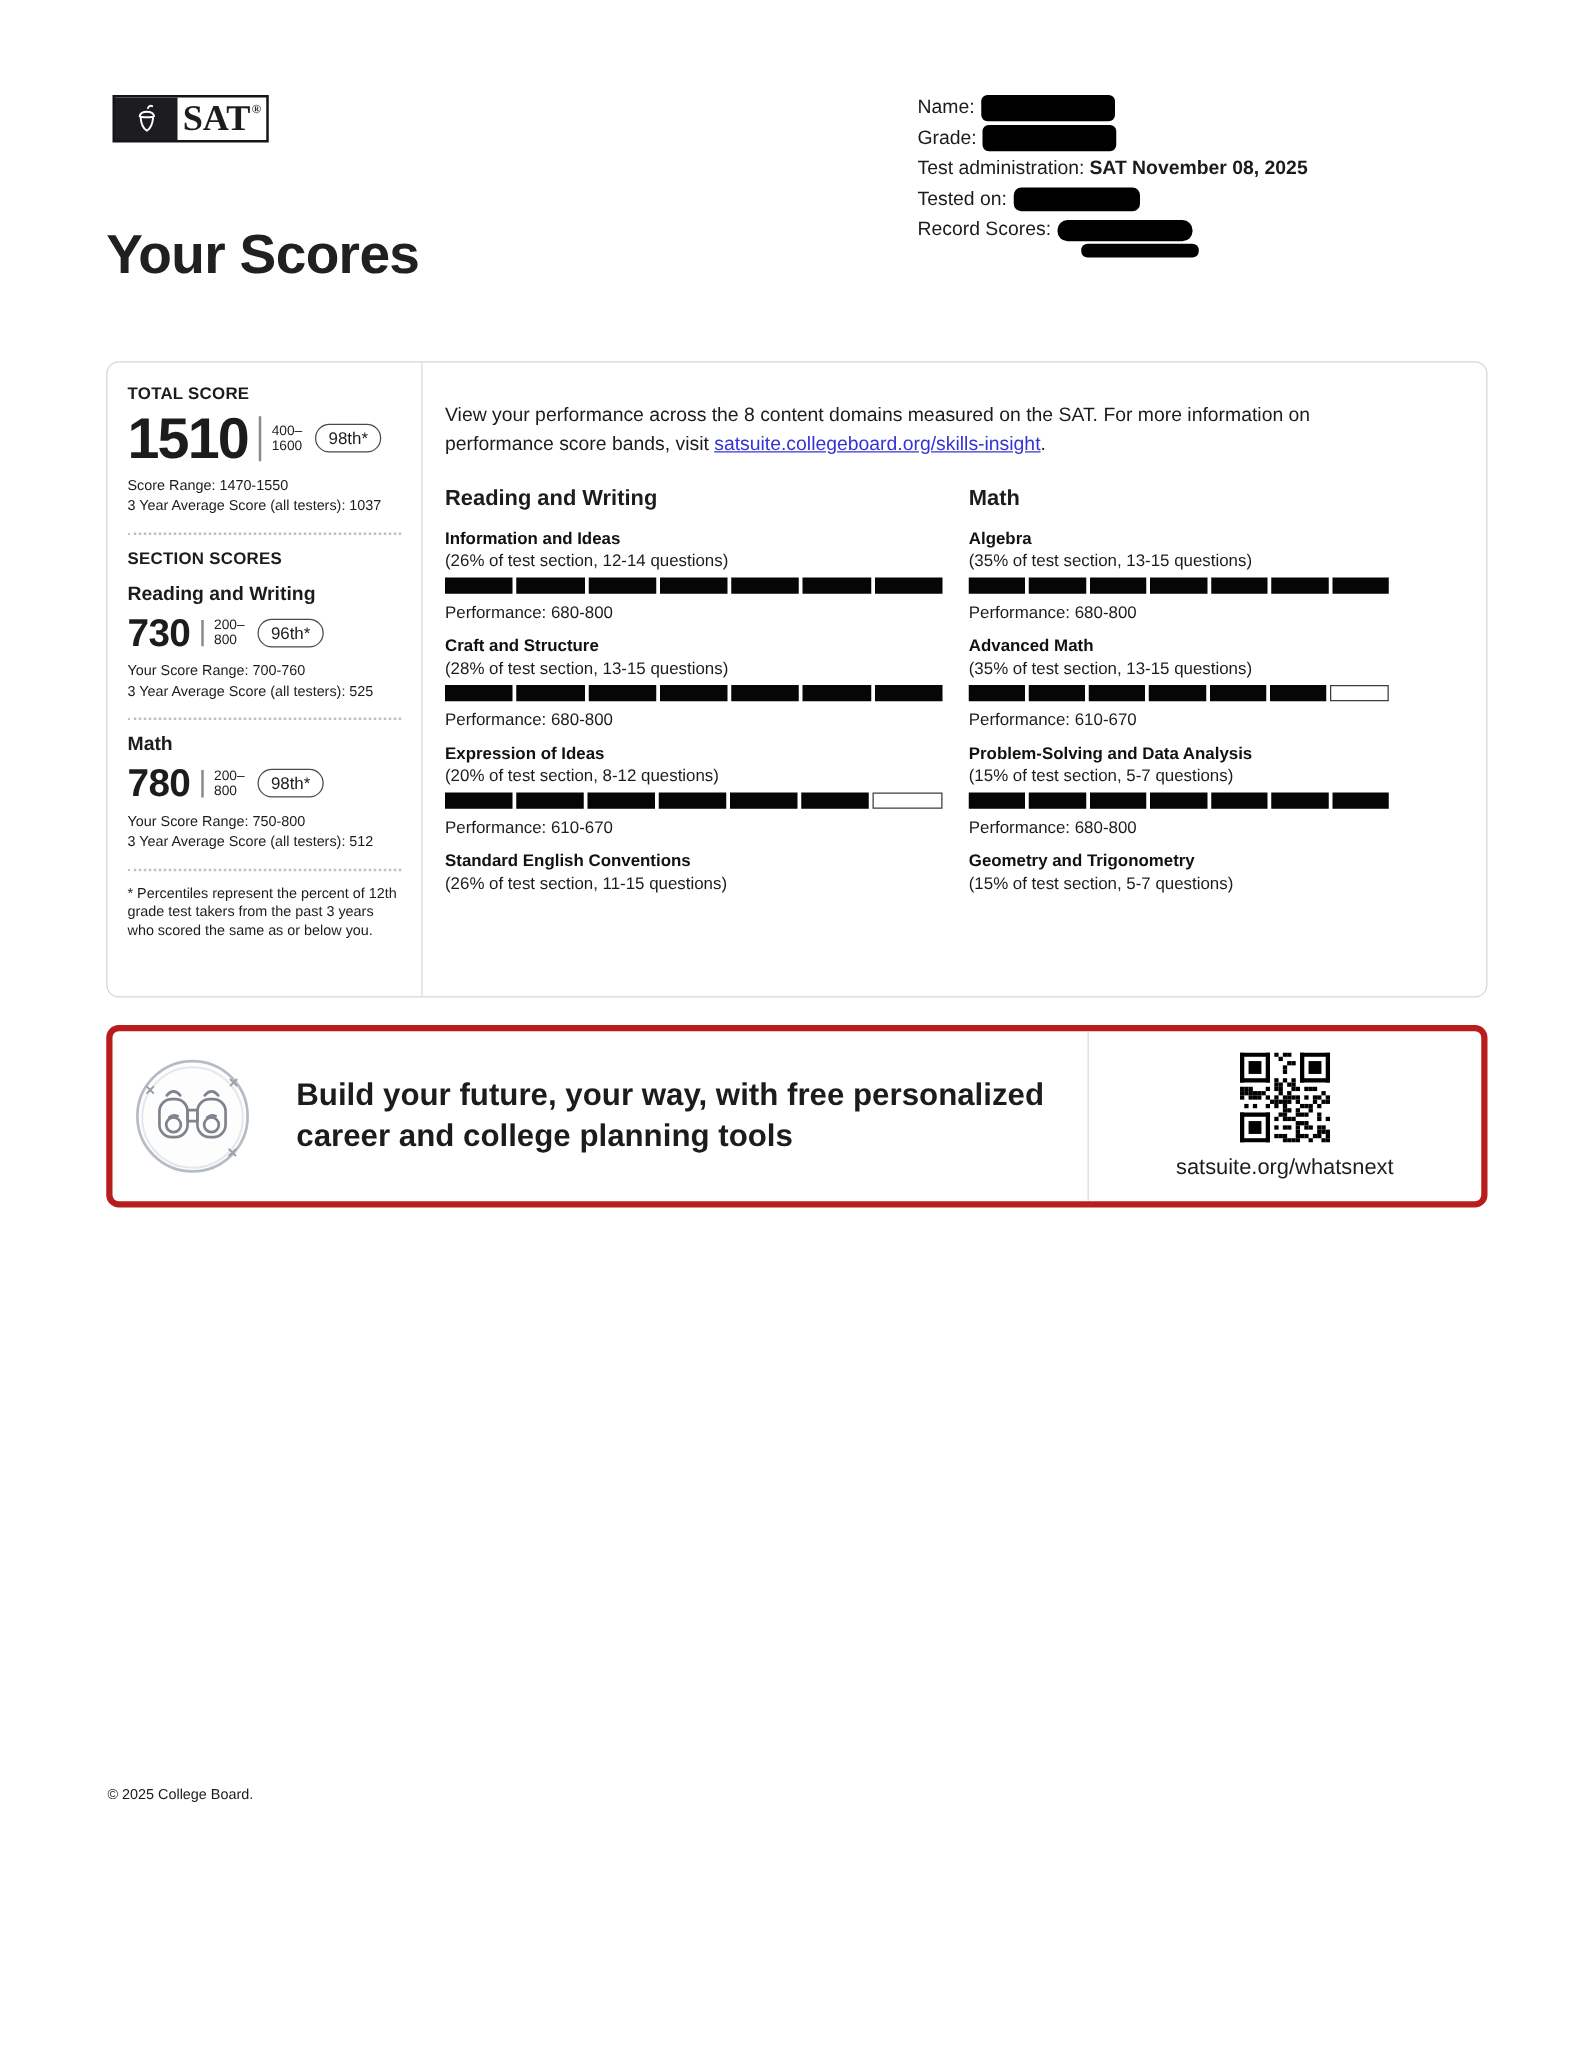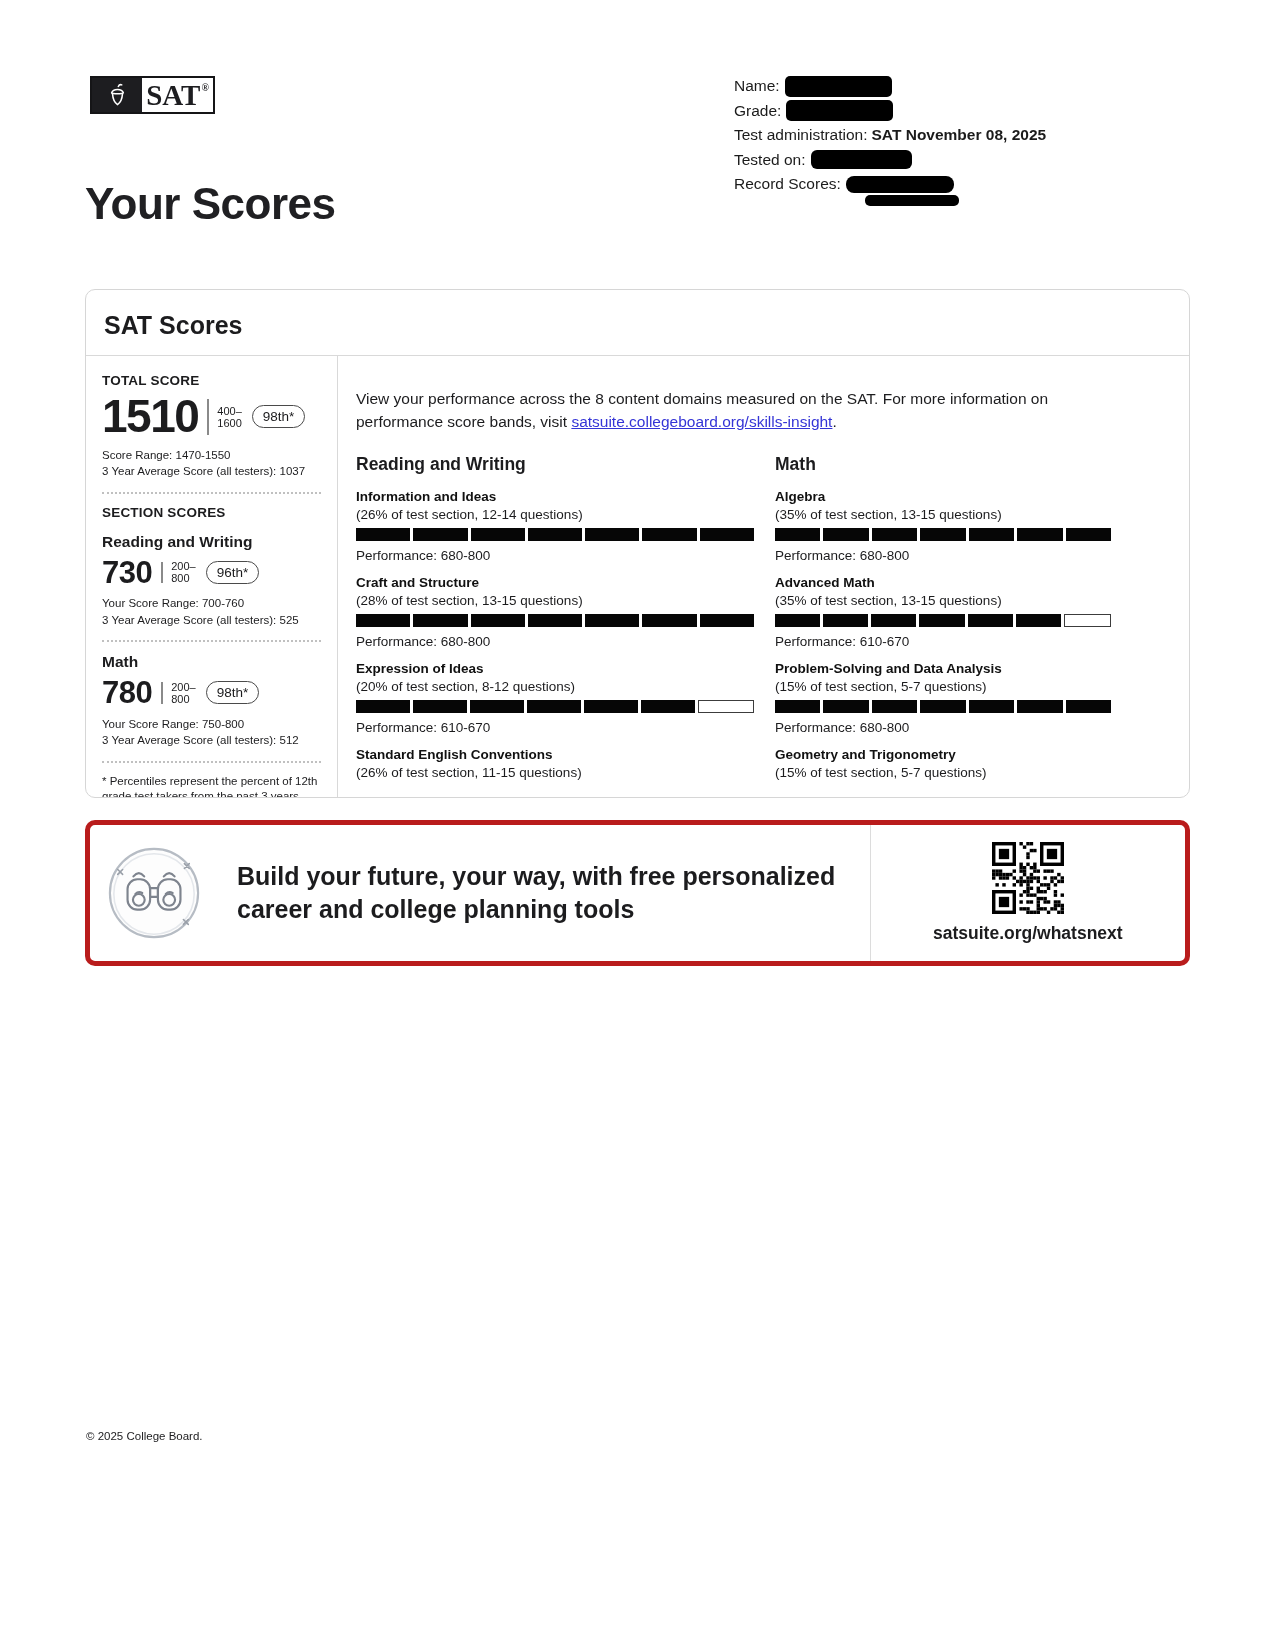--- a/index.html
+++ b/index.html
@@ -72,21 +72,21 @@
   
   .promo-card { position:absolute; left:85px; top:820px; width:1105px; height:146px;
                 border:5px solid #b91c1c; border-radius:10px; background:#fff;
                 display:flex; align-items:center; overflow:hidden; }
   .promo-illustration { margin-left:15px; width:98px; height:98px; flex:0 0 auto; }
   .promo-title { font-size:25px; font-weight:bold; line-height:33px; width:640px;
                  margin-left:34px; color:#1c1c1e; }
   .promo-right { margin-left:auto; width:319px; height:100%; border-left:1px solid #dcdcdc;
                  display:flex; flex-direction:column; align-items:center; justify-content:center; }
   .qr { width:72px; height:72px; }
-  .promo-url { font-size:17.5px; font-weight:bold; margin-top:9px; color:#1c1c1e; }
+  .promo-url { font-size:17.5px; font-weight:normal; margin-top:9px; color:#1c1c1e; }
 
   .page-footer { position:absolute; left:86px; top:1430px; font-size:11.5px; color:#1c1c1e; }
 </style>
 </head>
 <body>
 
 <div class="logo">
   <div class="logo-black">
     <svg viewBox="0 0 24 26" width="25" height="27" fill="none" stroke="#ffffff" stroke-width="1.5" stroke-linecap="round" stroke-linejoin="round">
       <path d="M12.8 4.3 C13.5 2.8 15 2.3 16.1 2.8"></path>
@@ -120,21 +120,20 @@
   <div class="info-row" style="position:relative;">
     <span>Record Scores: </span>
     <span class="redact record"></span>
   </div>
   <div class="redact-tail"></div>
 </div>
 
 <h1 class="your-scores">Your Scores</h1>
 
 <div class="score-card">
-  <div class="score-card-header">SAT Scores</div>
   <div class="score-card-body">
 
     <div class="left-col">
       <div class="kicker">TOTAL SCORE</div>
       <div class="score-row">
         <span class="big-score">1510</span>
         <span class="score-sep"></span>
         <span class="score-frac">
           <span>400–</span><br>
           <span>1600</span>

